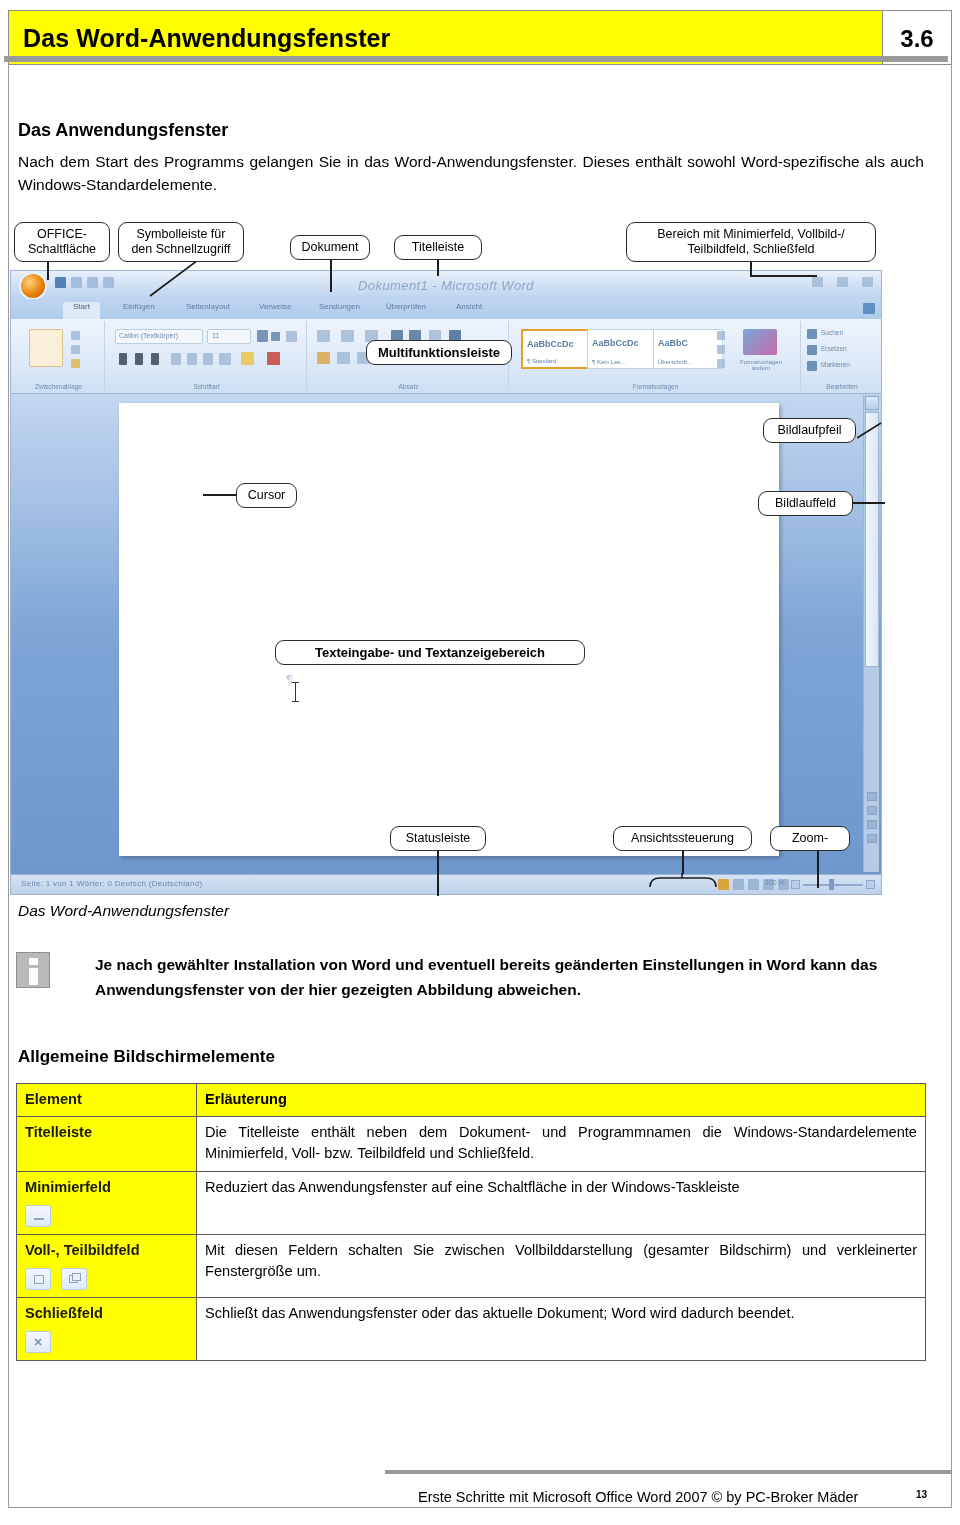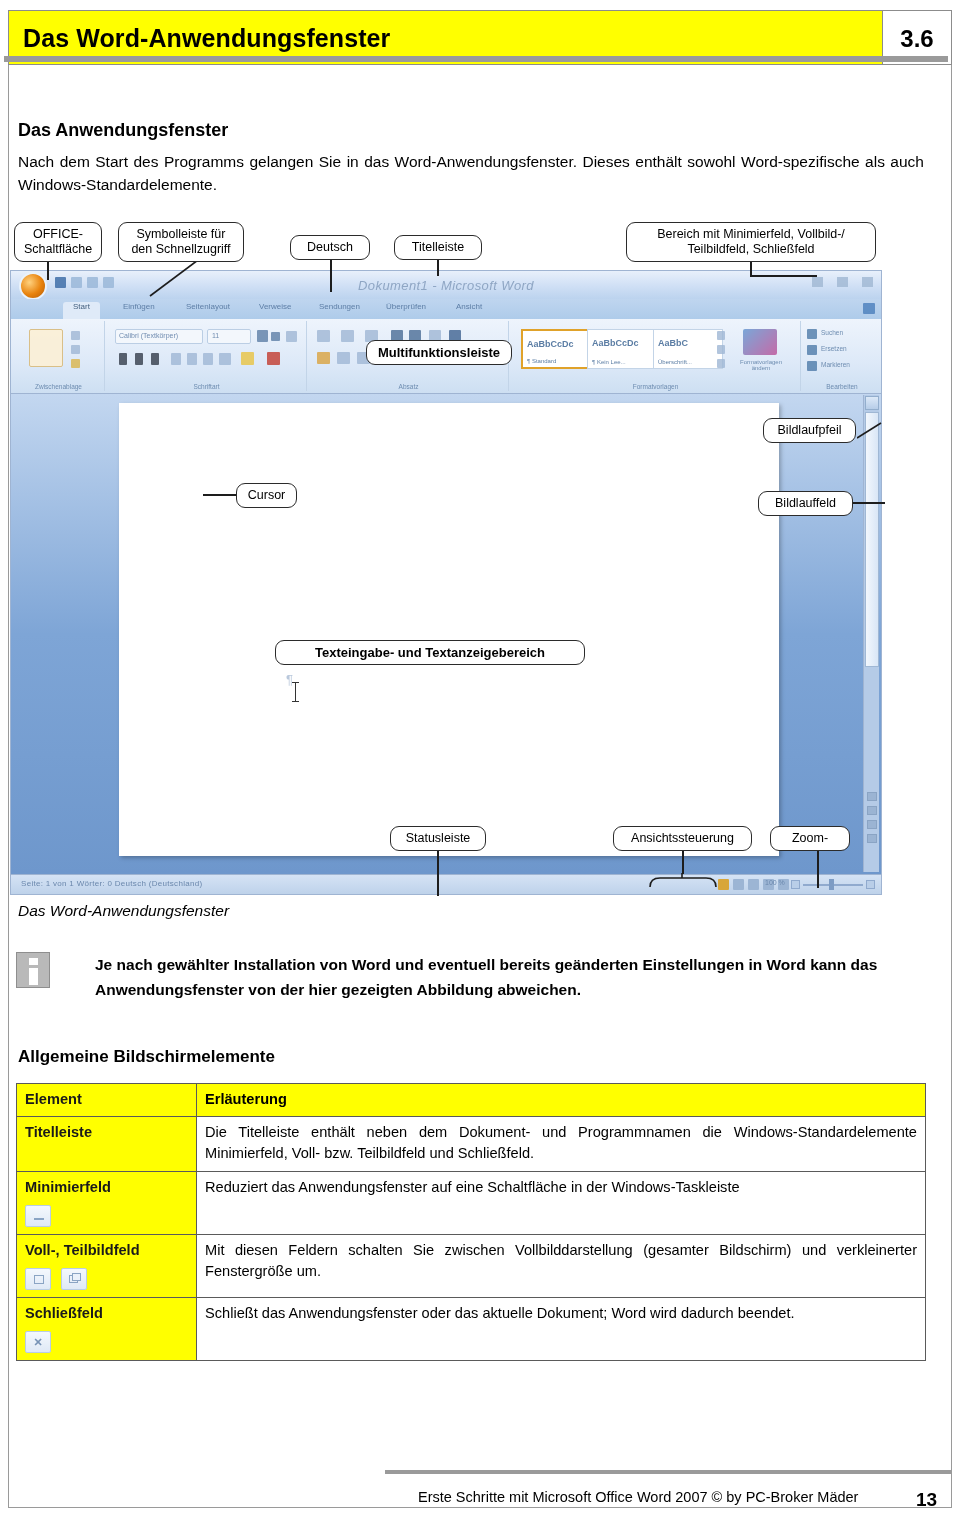--- a/index.html
+++ b/index.html
@@ -304,21 +304,21 @@
   
   #footer-rule{
     position:absolute; left:385px; top:1470px; width:567px; height:4px; background:#9a9a9a;
   }
   #footer-text{
     position:absolute; left:418px; top:1489px;
     font-size:14.5px;
   }
   #footer-page{
     position:absolute; left:916px; top:1489px;
-    font-size:19px; font-weight:bold;text-align:center;
+    font-size:10px; font-weight:bold;text-align:center;
   }
 </style>
 </head>
 <body>
 
 <div id="page-frame"></div>
 
 <div id="header-band">
   <div id="header-yellow">
     <div id="header-title">Das Word-Anwendungsfenster</div>
@@ -504,25 +504,25 @@
   <div class="lead v" style="left:437px;top:638px;height:48px;"></div>
   <div class="lead v" style="left:682px;top:638px;height:26px;"></div>
   <div class="lead-diag" style="left:648px;top:660px;width:70px;height:18px;">
     <svg width="70" height="18" viewBox="0 0 70 18">
       <path d="M2 17 Q2 8 12 8 L58 8 Q68 8 68 17" fill="none" stroke="#1d1d1d" stroke-width="1.6"></path>
       <path d="M34 8 L34 3" stroke="#1d1d1d" stroke-width="1.6"></path>
     </svg>
   </div>
   <div class="lead v" style="left:817px;top:638px;height:40px;"></div>
 
-  <div class="callout" style="left:14px;top:12px;width:88px;">OFFICE-
+  <div class="callout" style="left:14px;top:12px;width:96px;">OFFICE-
 Schaltfläche</div>
   <div class="callout" style="left:118px;top:12px;width:126px;">Symbolleiste für
 den Schnellzugriff</div>
-  <div class="callout" style="left:290px;top:25px;width:80px;">Deutsch</div>
+  <div class="callout" style="left:290px;top:25px;width:80px;">Dokument</div>
   <div class="callout" style="left:394px;top:25px;width:88px;">Titelleiste</div>
   <div class="callout" style="left:626px;top:12px;width:250px;">Bereich mit Minimierfeld, Vollbild-/
 Teilbildfeld, Schließfeld</div>
 
   <div class="callout bold" style="left:366px;top:130px;width:146px;">Multifunktionsleiste</div>
 
   <div class="callout" style="left:763px;top:208px;width:93px;">Bildlaufpfeil</div>
   <div class="callout" style="left:236px;top:273px;width:61px;">Cursor</div>
   <div class="callout" style="left:758px;top:281px;width:95px;">Bildlauffeld</div>
   <div class="callout bold" style="left:275px;top:430px;width:310px;">Texteingabe- und Textanzeigebereich</div>

